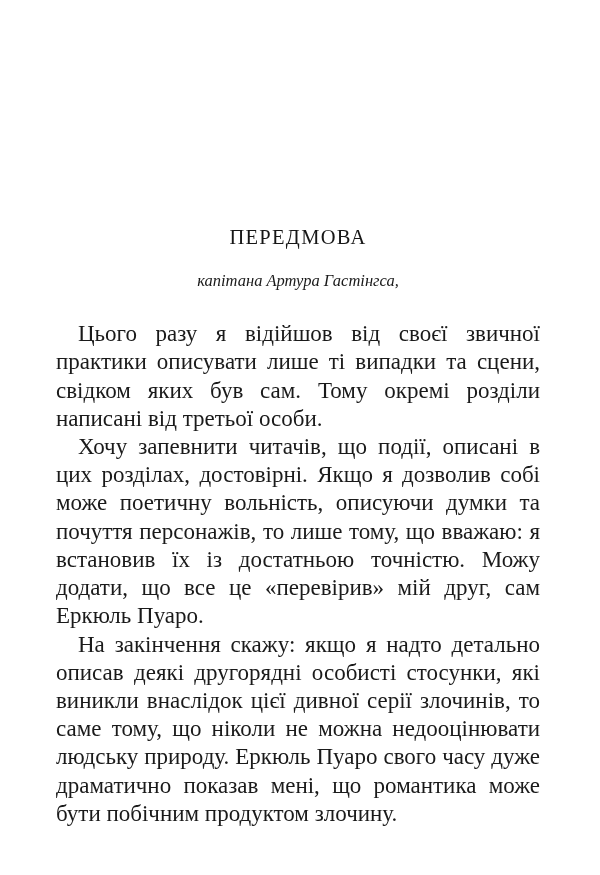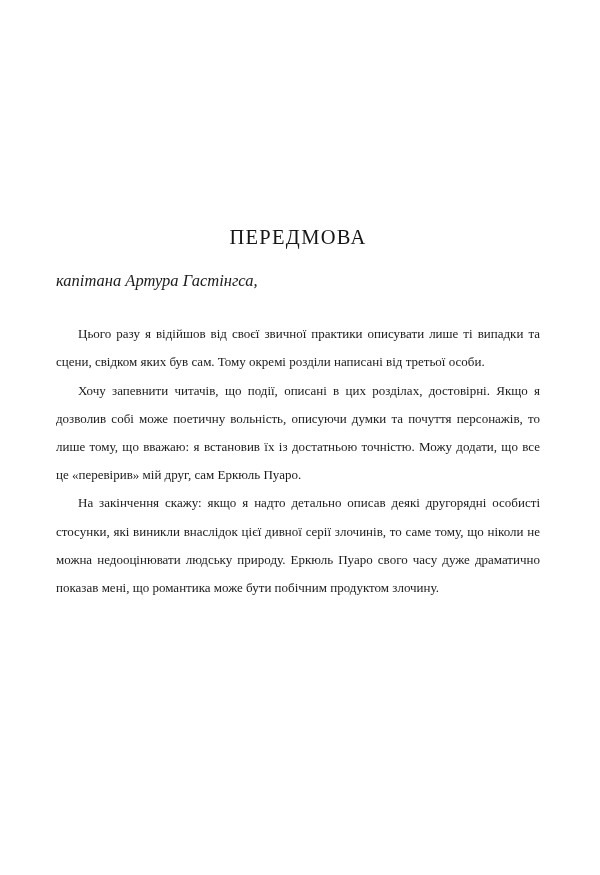--- a/index.html
+++ b/index.html
@@ -31,38 +31,39 @@
     padding-top: 226px;
     text-align: center;
     font-size: 20.5px;
     font-weight: normal;
     letter-spacing: 1.3px;
     line-height: 1.1;
     color: #161616;
   }
   .attribution {
     margin: 0;
+    text-align: center;
     font-style: italic;
     font-size: 16.5px;
     line-height: 1.62;
     color: #1a1a1a;
   }
   .attribution.first {
     padding-top: 19px;
   }
   .body-text {
     margin: 0;
     padding-top: 26px;
   }
   .body-text p {
     margin: 0;
     text-align: justify;
     text-justify: inter-word;
     text-indent: 22px;
-    font-size: 13px;
+    font-size: 23px;
     line-height: 28.2px;
     color: #1a1a1a;
     hyphens: manual;
   }
 </style>
 </head>
 <body>
 
 <div class="page">
   <div class="content">

